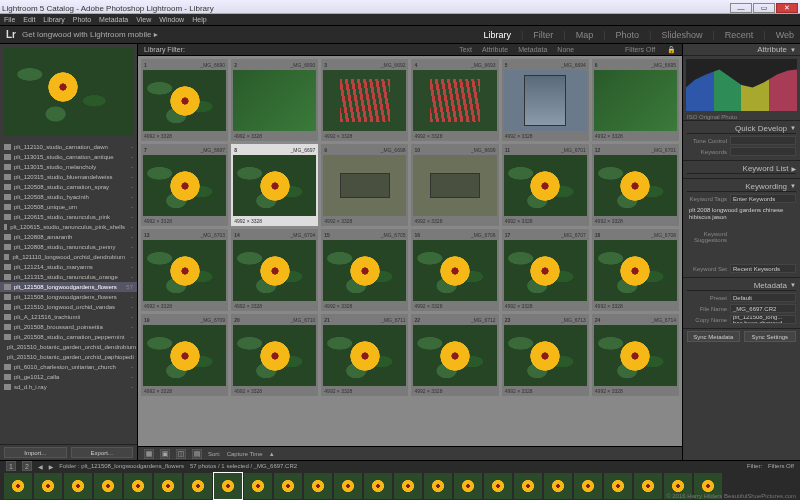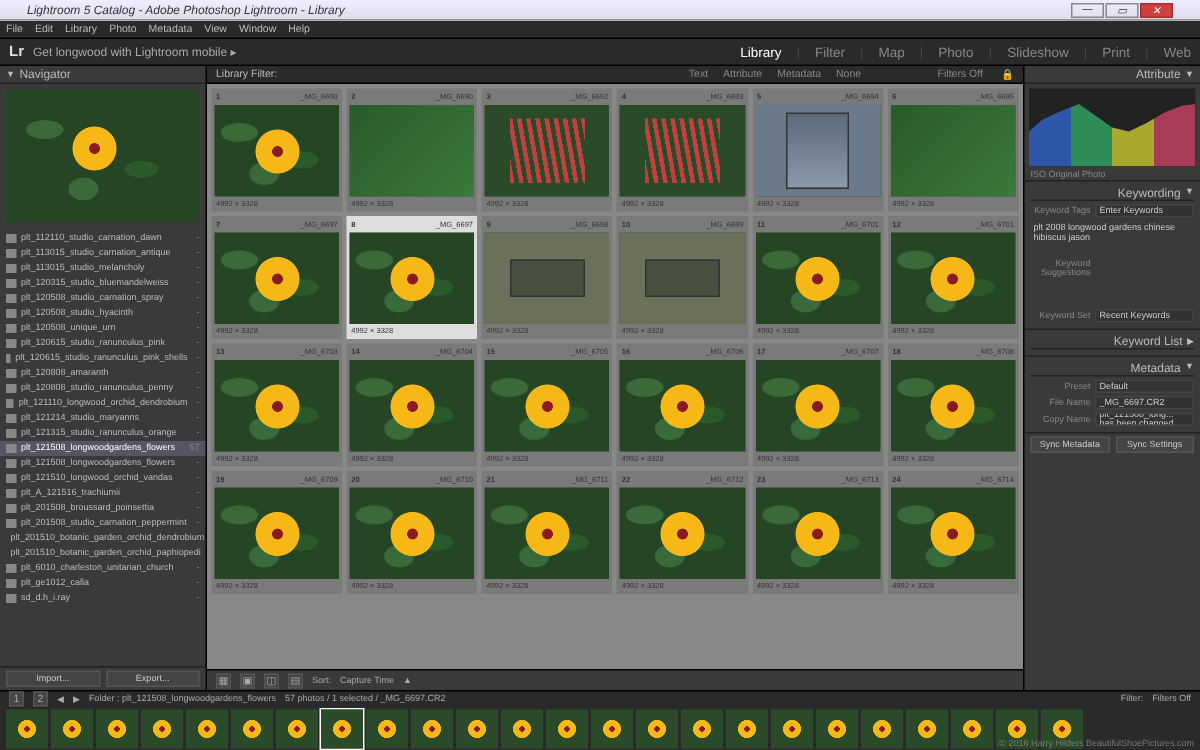--- a/index.html
+++ b/index.html
@@ -10,21 +10,21 @@
     --grid-bg:#888;
     --cell-bg:#7a7a7a;
     --txt:#ccc;
     --txt-dim:#888;
     --txt-bright:#fff;
     --accent:#4a90d9;
   }
   *{box-sizing:border-box;font-family:"Segoe UI",Arial,sans-serif;}
   body{margin:0;width:800px;height:500px;background:var(--bg0);overflow:hidden;font-size:8px;color:var(--txt);}
   
-  .win-title{height:14px;background:linear-gradient(#eef,#dde);display:flex;align-items:center;padding:0 18px;color:#333;font-size:8px;border-bottom:1px solid #aaa;font-style:italic;}
+  .win-title{height:14px;background:linear-gradient(#eef,#dde);display:flex;align-items:flex-end;padding:0 2px;color:#333;font-size:8px;border-bottom:1px solid #aaa;}
   .win-title .t{flex:1;}
   .win-btn{width:22px;height:10px;margin-left:1px;border:1px solid #888;display:flex;align-items:center;justify-content:center;font-size:7px;}
   .win-close{background:#d04040;color:#fff;border-color:#a03030;}
   
   .menubar{height:12px;background:var(--bg1);display:flex;align-items:center;padding:0 4px;gap:8px;font-size:7px;color:#bbb;border-bottom:1px solid #000;}
   
   .topbar{height:18px;background:var(--bg1);display:flex;align-items:center;padding:0 6px;border-bottom:1px solid #000;}
   .lr-logo{font-weight:bold;color:#ddd;font-size:10px;margin-right:6px;}
   .identity{color:#aaa;font-size:8px;}
   .spacer{flex:1;}
@@ -133,33 +133,29 @@
       <span class="mod active">Library</span>
       <span style="color: rgb(68, 68, 68);">|</span>
       <span class="mod">Filter</span>
       <span style="color: rgb(68, 68, 68);">|</span>
       <span class="mod">Map</span>
       <span style="color: rgb(68, 68, 68);">|</span>
       <span class="mod">Photo</span>
       <span style="color: rgb(68, 68, 68);">|</span>
       <span class="mod">Slideshow</span>
       <span style="color: rgb(68, 68, 68);">|</span>
-      <span class="mod">Print</span>
+      <span class="mod">Recent</span>
       <span style="color: rgb(68, 68, 68);">|</span>
       <span class="mod">Web</span>
     </div>
 </div>
 
 <div class="main">
 
   <div class="panel-l">
-    <div class="phead">
-        <span class="tri">▼</span>
-        <span>Navigator</span>
-      </div>
     <div class="nav-preview">
       <div class="thumb">
           <div class="leaves"></div>
           <div class="flower-y" style="left:42px;top:22px;"></div>
         </div>
     </div>
     <div class="tree" id="tree">
         <div class="tree-row">
           <span class="fld-icon"></span>
           <span>plt_112110_studio_carnation_dawn</span>
@@ -624,20 +620,41 @@
   <div class="panel-r">
     <div class="phead right">
         <span>Attribute</span>
         <span class="tri">▼</span>
       </div>
     <div class="histogram">
         <div class="hist-shape"></div>
       </div>
     <div style="font-size:6px;color:#888;padding:0 4px;">ISO Original Photo</div>
 
+    <div class="rpanel">
+      <div class="phead right">
+          <span>Quick Develop</span>
+          <span class="tri">▼</span>
+        </div>
+      <div class="field-row">
+          <span class="lab">Tone Control</span>
+          <span class="val"></span>
+        </div>
+      <div class="field-row">
+          <span class="lab">Keywords</span>
+          <span class="val"></span>
+        </div>
+    </div>
+
+    <div class="rpanel">
+      <div class="phead right">
+          <span>Keyword List</span>
+          <span class="tri">▶</span>
+        </div>
+    </div>
 
     <div class="rpanel">
       <div class="phead right">
           <span>Keywording</span>
           <span class="tri">▼</span>
         </div>
       <div class="field-row">
           <span class="lab">Keyword Tags</span>
           <span class="val">Enter Keywords</span>
         </div>
@@ -649,27 +666,20 @@
         <span class="val" style="height:8px;flex:1 0 30%"></span>
         <span class="val" style="height:8px;flex:1 0 30%"></span>
         <span class="val" style="height:8px;flex:1 0 30%"></span>
         <span class="val" style="height:8px;flex:1 0 30%"></span>
         <span class="val" style="height:8px;flex:1 0 30%"></span>
         <span class="val" style="height:8px;flex:1 0 30%"></span>
       </div>
       <div class="field-row">
           <span class="lab">Keyword Set</span>
           <span class="val">Recent Keywords</span>
-        </div>
-    </div>
-
-    <div class="rpanel">
-      <div class="phead right">
-          <span>Keyword List</span>
-          <span class="tri">▶</span>
         </div>
     </div>
 
     <div class="rpanel">
       <div class="phead right">
           <span>Metadata</span>
           <span class="tri">▼</span>
         </div>
       <div class="field-row">
           <span class="lab">Preset</span>

